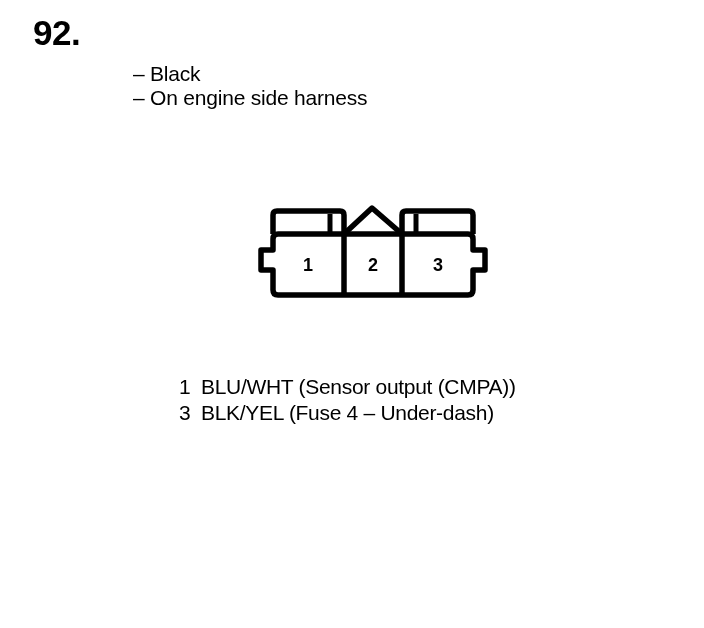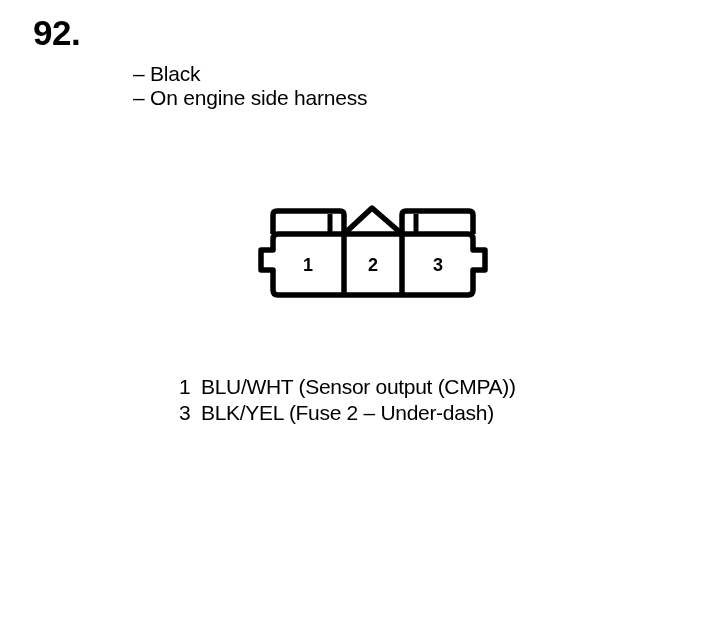--- a/index.html
+++ b/index.html
@@ -168,16 +168,16 @@
 </div>
 
 <div class="legend">
 
   <div class="legend-row">
     <span class="legend-pin">1</span><span>BLU/WHT (Sensor output (CMPA))</span>
   </div>
 
 
   <div class="legend-row">
-    <span class="legend-pin">3</span><span>BLK/YEL (Fuse 2 – Under-dash)</span>
+    <span class="legend-pin">3</span><span>BLK/YEL (Fuse 4 – Under-dash)</span>
   </div>
 
 </div>
 
 </body></html>

